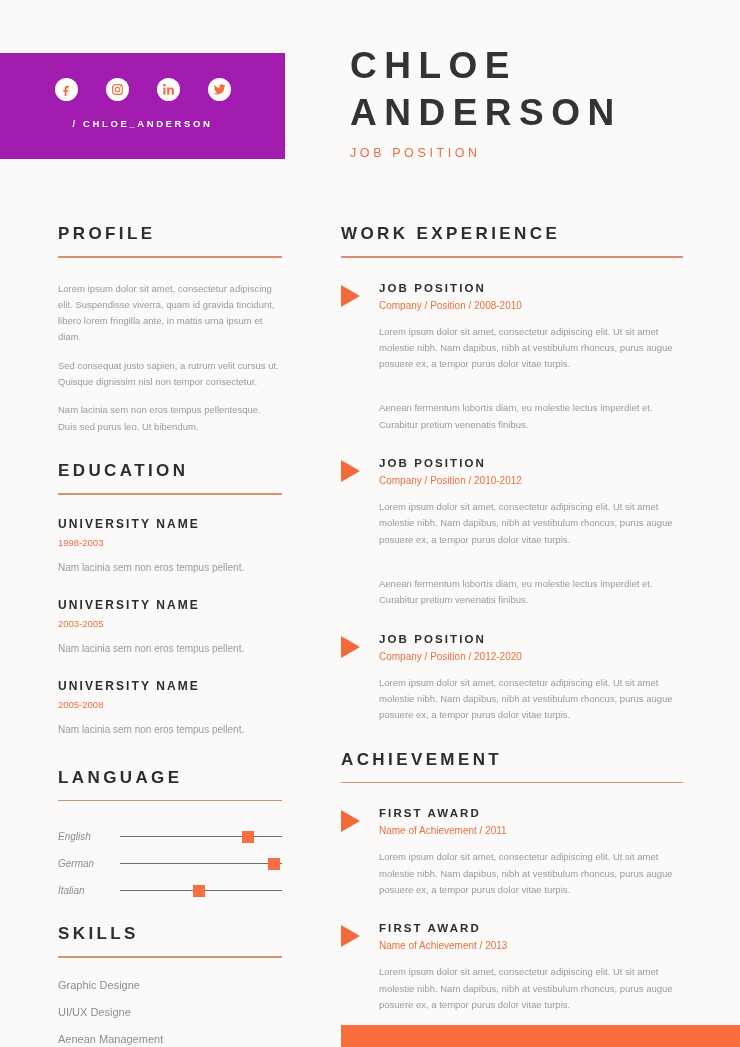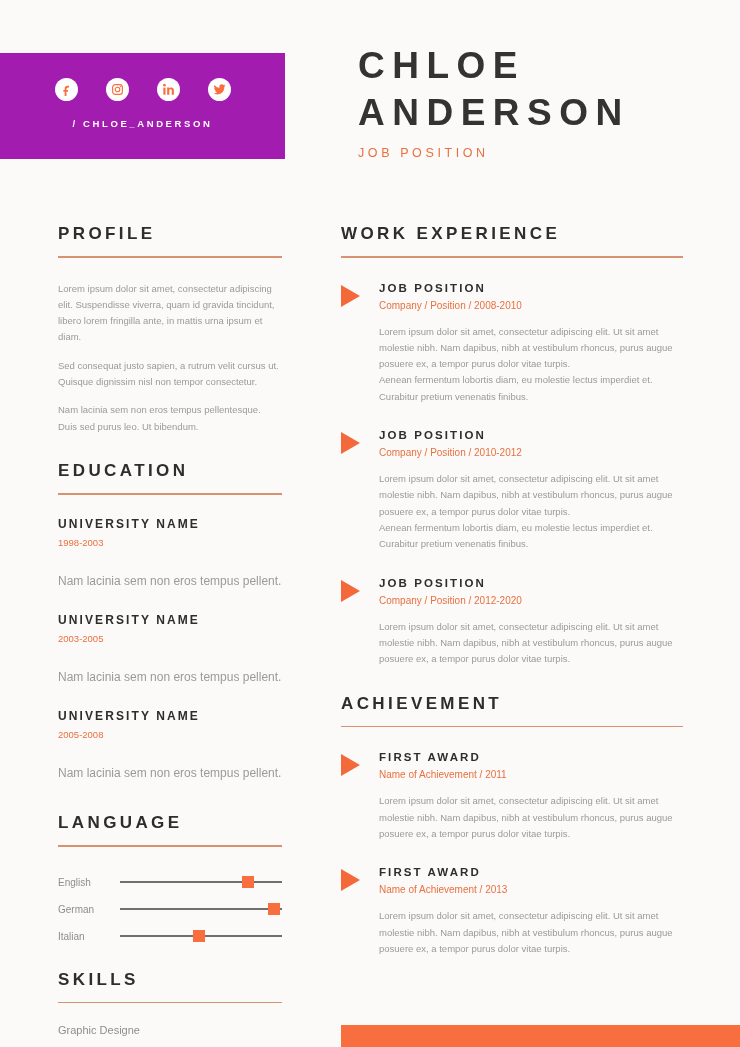--- a/index.html
+++ b/index.html
@@ -56,21 +56,21 @@
     text-align: center;
     color: #ffffff;
     font-size: 9.5px;
     font-weight: bold;
     letter-spacing: 2.6px;
     margin-top: 17px;
   }
 
   .name-block {
     position: absolute;
-    left: 358px;
+    left: 350px;
     top: 42px;
     width: 380px;
   }
   .name-line {
     font-size: 37px;
     font-weight: bold;
     color: #333333;
     letter-spacing: 7.5px;
     line-height: 1.28;
   }
@@ -127,37 +127,38 @@
     font-weight: bold;
     color: #2d2d2d;
     letter-spacing: 2.1px;
   }
   .edu-years {
     margin-top: 6px;
     font-size: 9.5px;
     color: #e8703f;
   }
   .edu-desc {
-    margin-top: 24px;
-    font-size: 12px;
+    margin-top: 12px;
+    font-size: 10px;
     color: #9a9a9a;
     line-height: 1.6;
   }
 
   
   .lang-list { margin-top: 22px; }
   .lang-row {
     display: flex;
     align-items: center;
     height: 27px;
   }
   .lang-label {
     width: 62px;
     font-size: 10px;
     color: #8d8d8d;
+    font-style: italic;
   }
   .lang-track-wrap {
     position: relative;
     flex: 1;
     height: 16px;
     display: flex;
     align-items: center;
   }
   .lang-track {
     width: 100%;
@@ -208,21 +209,21 @@
     margin-top: 6px;
     font-size: 10px;
     color: #e8703f;
   }
   .entry-body {
     margin-top: 13px;
     font-size: 9.5px;
     line-height: 1.72;
     color: #9a9a9a;
   }
-  .entry-body + .entry-body { margin-top: 0; }
+  .entry-body + .entry-body { margin-top: 28px; }
 
   
   .footer-bar {
     position: absolute;
     left: 341px;
     top: 1025px;
     width: 399px;
     height: 22px;
     background: #f96e3f;
   }

